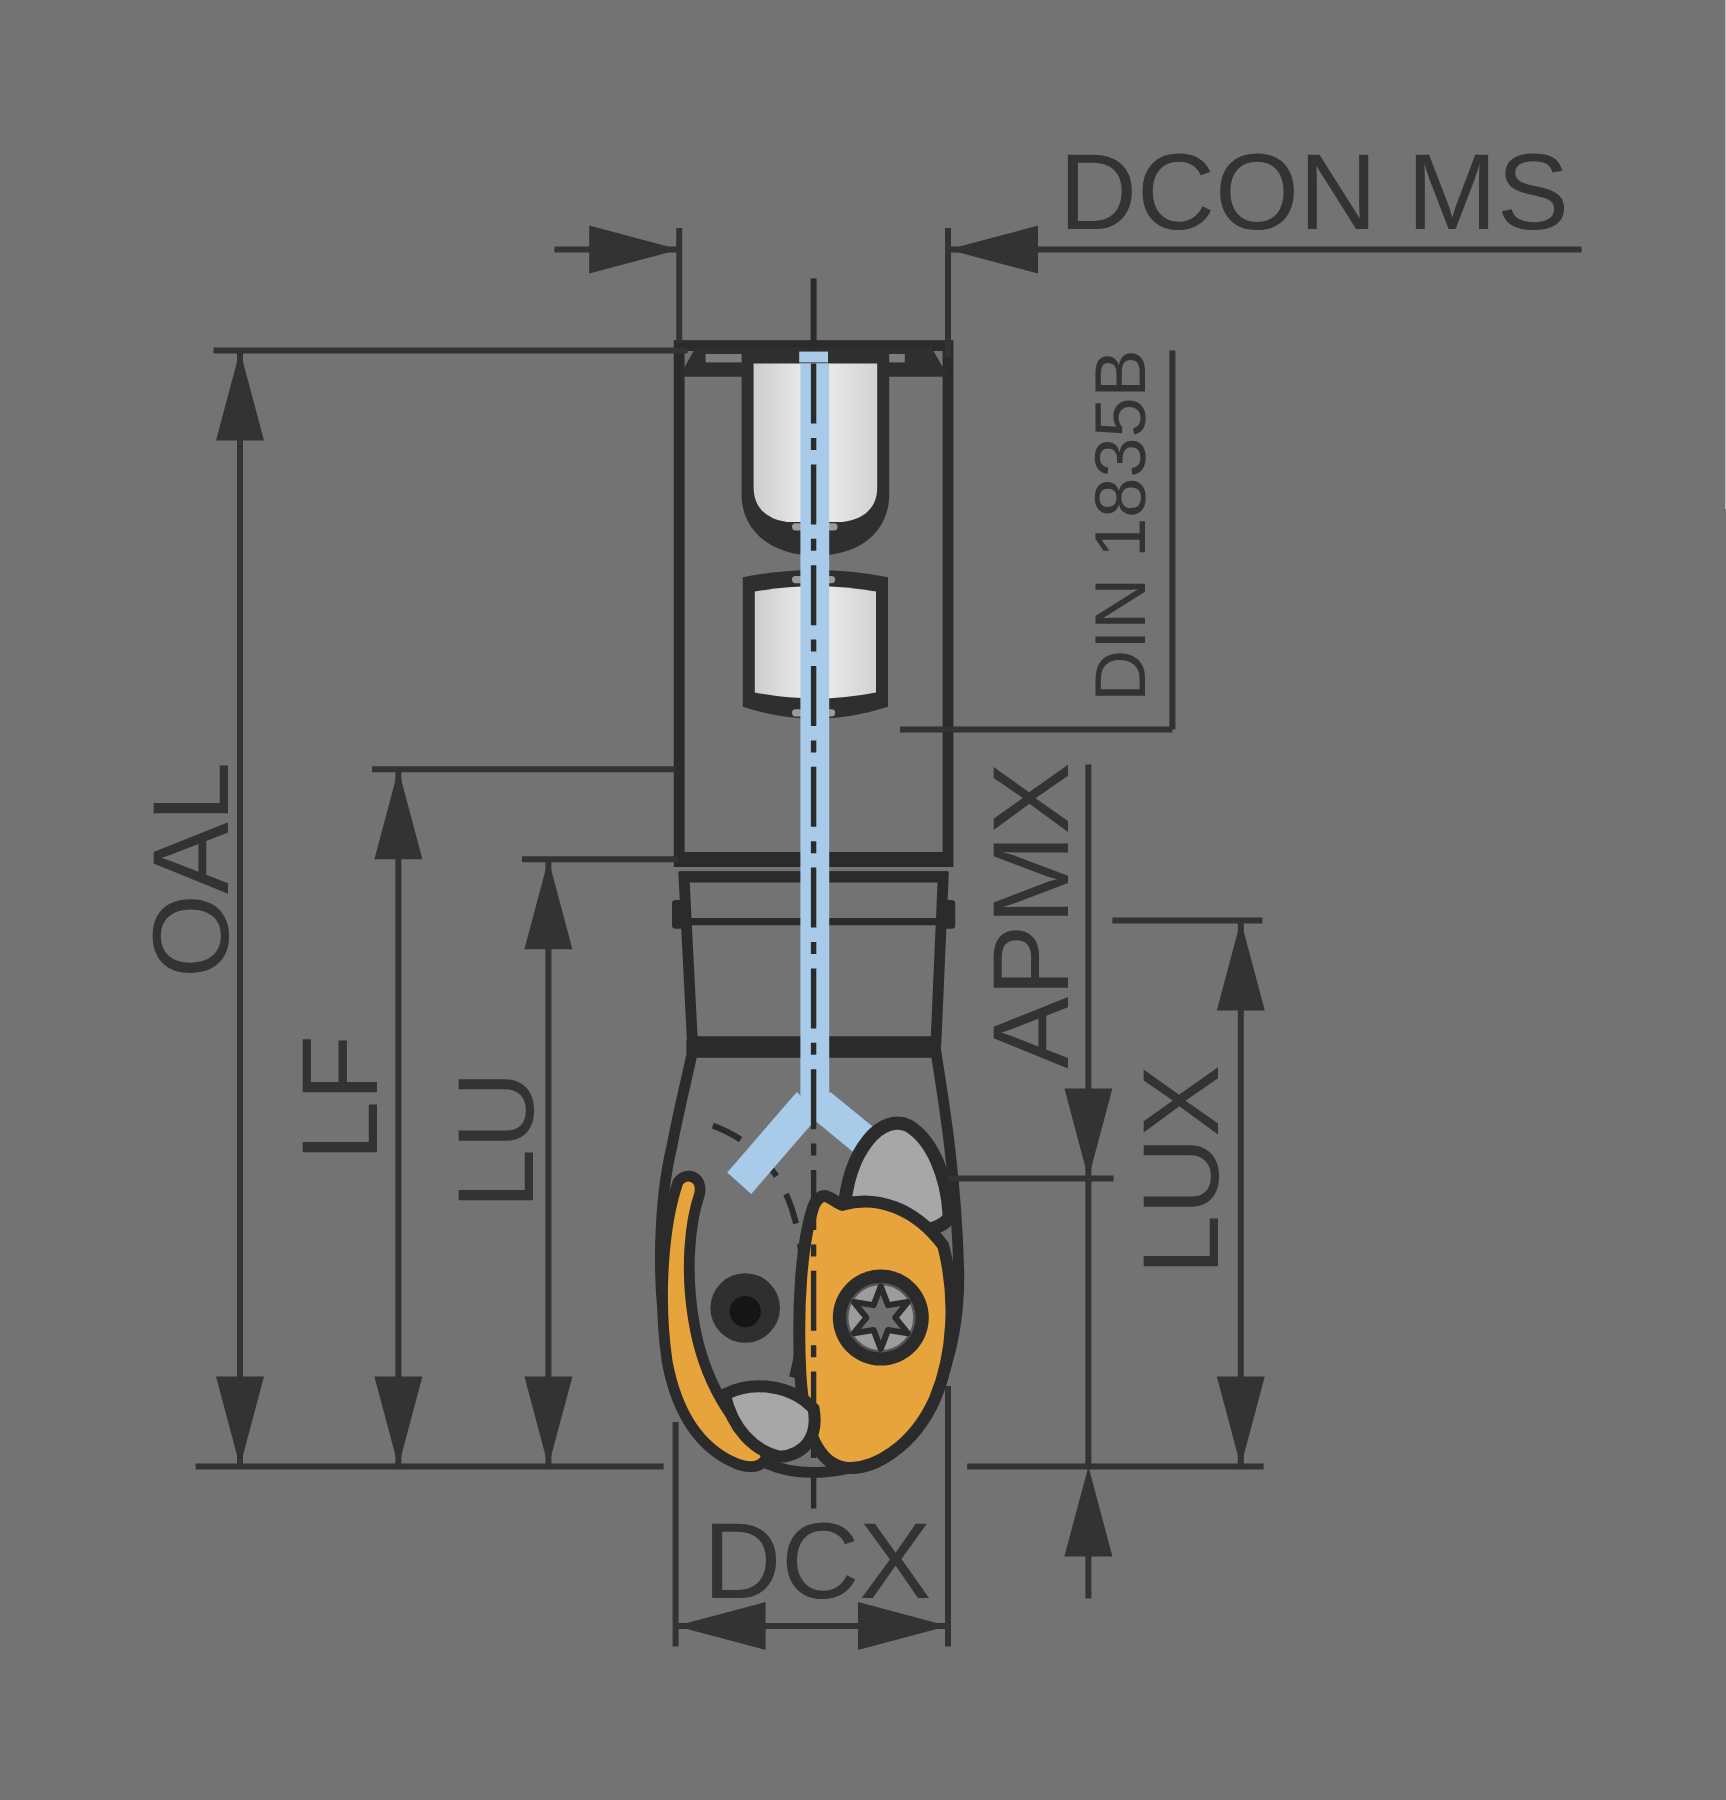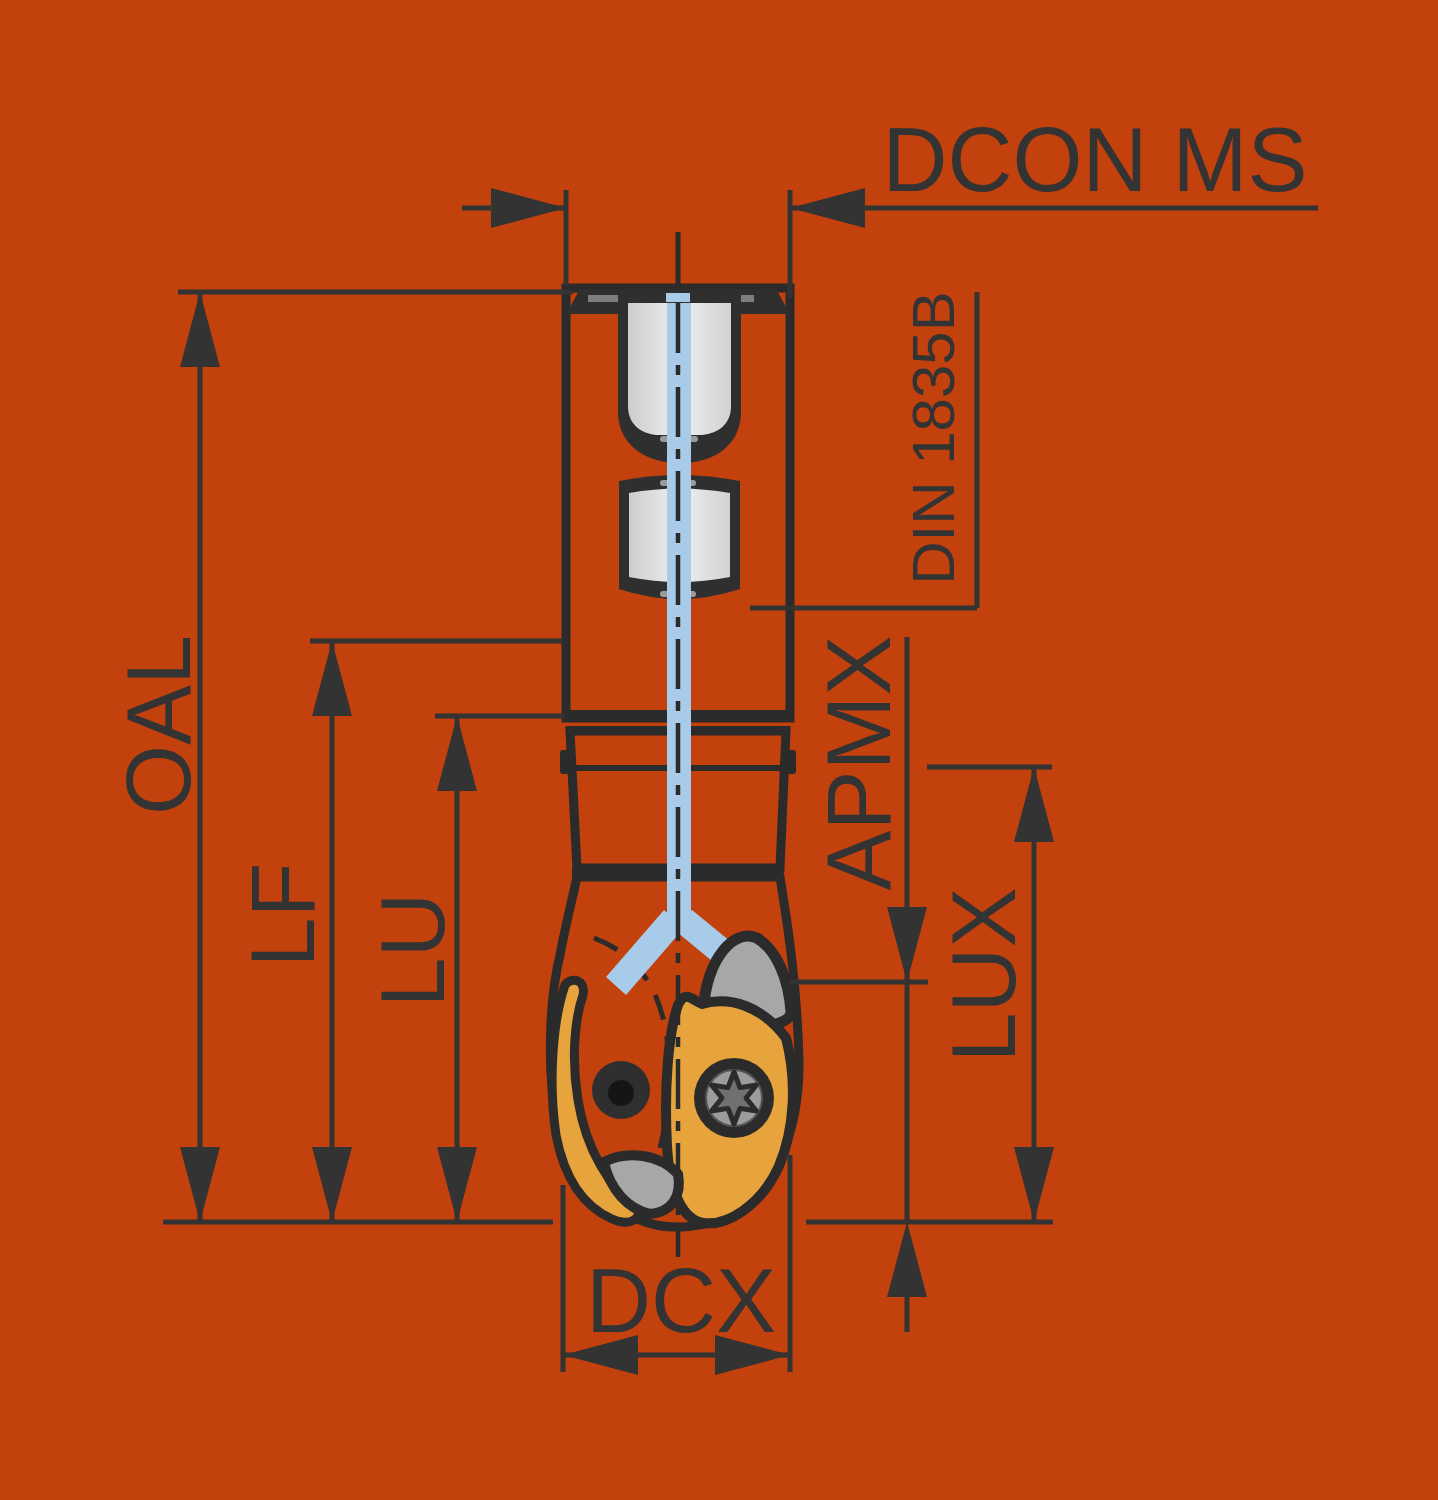--- a/index.html
+++ b/index.html
@@ -1,16 +1,16 @@
 <!DOCTYPE html>
 <html><head>
 <meta charset="utf-8">
 <style>
   html,body{margin:0;padding:0;background:#ffffff;}
-  .stage{position:relative;width:1438px;height:1500px;background:#c2410c;overflow:hidden;}
+  .stage{position:relative;width:1438px;height:1500px;background:#737373;overflow:hidden;}
   svg{display:block;}
   .dim-line{stroke:#333333;stroke-width:5;fill:none;}
   .arrow{fill:#333333;stroke:none;}
   .outline{stroke:#2b2b2b;fill:none;}
   .dim-label{font-family:"Liberation Sans","DejaVu Sans",sans-serif;font-size:90px;fill:#333333;}
   .din-label{font-family:"Liberation Sans","DejaVu Sans",sans-serif;font-size:60px;fill:#333333;}
 </style>
 </head>
 <body>
 

